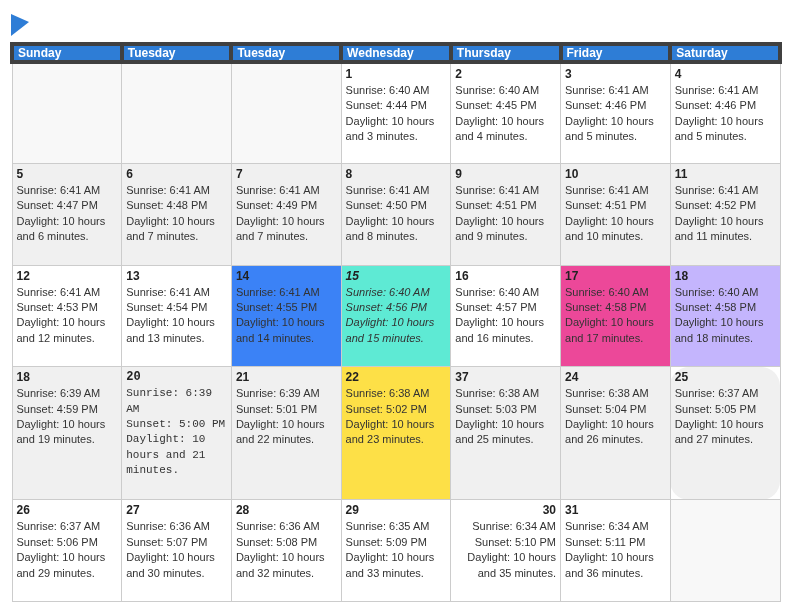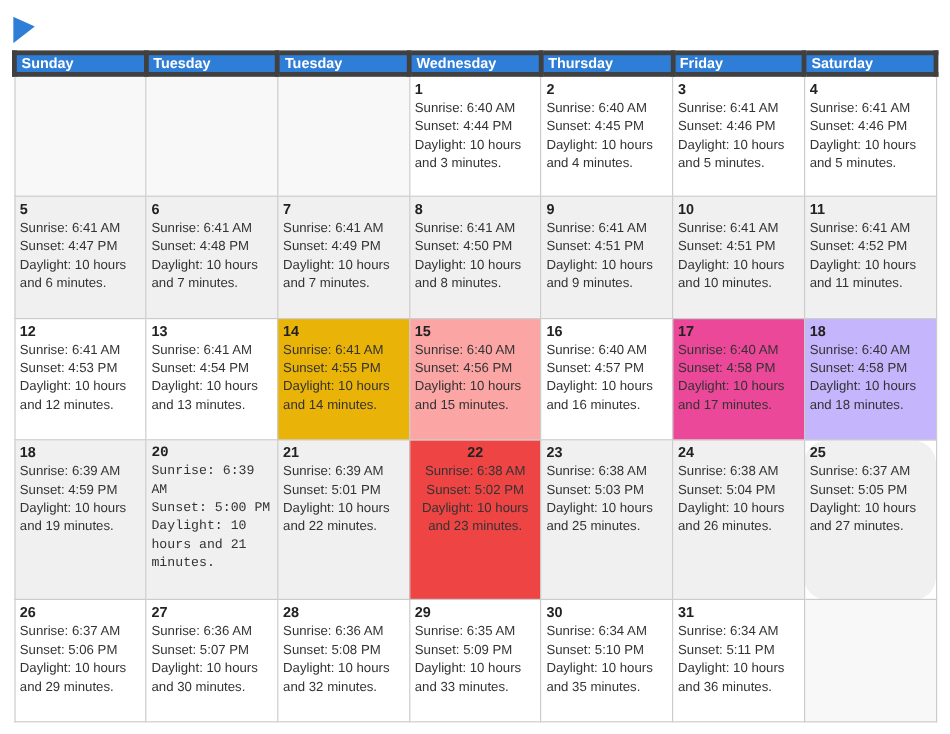--- a/index.html
+++ b/index.html
@@ -174,24 +174,24 @@
 Sunset: 4:52 PM
 Daylight: 10 hours and 11 minutes.</span></td>
         </tr>
         <tr>
           <td style="background: rgb(255, 255, 255);"><span class="day-num">12</span><span class="day-info" style="white-space: pre-line;">Sunrise: 6:41 AM
 Sunset: 4:53 PM
 Daylight: 10 hours and 12 minutes.</span></td>
           <td style="background: rgb(255, 255, 255);"><span class="day-num">13</span><span class="day-info" style="white-space: pre-line;">Sunrise: 6:41 AM
 Sunset: 4:54 PM
 Daylight: 10 hours and 13 minutes.</span></td>
-          <td style="background: #eab308;"><span class="day-num">14</span><span class="day-info" style="white-space: pre-line;">Sunrise: 6:41 AM
+          <td style="background: #3b82f6;"><span class="day-num">14</span><span class="day-info" style="white-space: pre-line;">Sunrise: 6:41 AM
 Sunset: 4:55 PM
 Daylight: 10 hours and 14 minutes.</span></td>
-          <td style="background: #fca5a5;"><span class="day-num">15</span><span class="day-info" style="white-space: pre-line;">Sunrise: 6:40 AM
+          <td style="background: #5eead4; font-style: italic;"><span class="day-num">15</span><span class="day-info" style="white-space: pre-line;">Sunrise: 6:40 AM
 Sunset: 4:56 PM
 Daylight: 10 hours and 15 minutes.</span></td>
           <td style="background: rgb(255, 255, 255);"><span class="day-num">16</span><span class="day-info" style="white-space: pre-line;">Sunrise: 6:40 AM
 Sunset: 4:57 PM
 Daylight: 10 hours and 16 minutes.</span></td>
           <td style="background: #ec4899;"><span class="day-num">17</span><span class="day-info" style="white-space: pre-line;">Sunrise: 6:40 AM
 Sunset: 4:58 PM
 Daylight: 10 hours and 17 minutes.</span></td>
           <td style="background: #c4b5fd;"><span class="day-num">18</span><span class="day-info" style="white-space: pre-line;">Sunrise: 6:40 AM
 Sunset: 4:58 PM
@@ -200,24 +200,24 @@
         <tr>
           <td style="background: rgb(240, 240, 240);"><span class="day-num">18</span><span class="day-info" style="white-space: pre-line;">Sunrise: 6:39 AM
 Sunset: 4:59 PM
 Daylight: 10 hours and 19 minutes.</span></td>
           <td style="background: rgb(240, 240, 240); font-family: Liberation Mono, monospace;"><span class="day-num">20</span><span class="day-info" style="white-space: pre-line;">Sunrise: 6:39 AM
 Sunset: 5:00 PM
 Daylight: 10 hours and 21 minutes.</span></td>
           <td style="background: rgb(240, 240, 240);"><span class="day-num">21</span><span class="day-info" style="white-space: pre-line;">Sunrise: 6:39 AM
 Sunset: 5:01 PM
 Daylight: 10 hours and 22 minutes.</span></td>
-          <td style="background: #ef4444; text-align: center;"><span class="day-num">22</span><span class="day-info" style="white-space: pre-line;">Sunrise: 6:38 AM
+          <td style="background: #fde047;"><span class="day-num">22</span><span class="day-info" style="white-space: pre-line;">Sunrise: 6:38 AM
 Sunset: 5:02 PM
 Daylight: 10 hours and 23 minutes.</span></td>
-          <td style="background: rgb(240, 240, 240);"><span class="day-num">23</span><span class="day-info" style="white-space: pre-line;">Sunrise: 6:38 AM
+          <td style="background: rgb(240, 240, 240);"><span class="day-num">37</span><span class="day-info" style="white-space: pre-line;">Sunrise: 6:38 AM
 Sunset: 5:03 PM
 Daylight: 10 hours and 25 minutes.</span></td>
           <td style="background: rgb(240, 240, 240);"><span class="day-num">24</span><span class="day-info" style="white-space: pre-line;">Sunrise: 6:38 AM
 Sunset: 5:04 PM
 Daylight: 10 hours and 26 minutes.</span></td>
           <td style="background: rgb(240, 240, 240); border-radius: 19px;"><span class="day-num">25</span><span class="day-info" style="white-space: pre-line;">Sunrise: 6:37 AM
 Sunset: 5:05 PM
 Daylight: 10 hours and 27 minutes.</span></td>
         </tr>
         <tr>
@@ -226,21 +226,21 @@
 Daylight: 10 hours and 29 minutes.</span></td>
           <td style="background: rgb(255, 255, 255);"><span class="day-num">27</span><span class="day-info" style="white-space: pre-line;">Sunrise: 6:36 AM
 Sunset: 5:07 PM
 Daylight: 10 hours and 30 minutes.</span></td>
           <td style="background: rgb(255, 255, 255);"><span class="day-num">28</span><span class="day-info" style="white-space: pre-line;">Sunrise: 6:36 AM
 Sunset: 5:08 PM
 Daylight: 10 hours and 32 minutes.</span></td>
           <td style="background: rgb(255, 255, 255);"><span class="day-num">29</span><span class="day-info" style="white-space: pre-line;">Sunrise: 6:35 AM
 Sunset: 5:09 PM
 Daylight: 10 hours and 33 minutes.</span></td>
-          <td style="background: rgb(255, 255, 255);"><span class="day-num">30</span><span class="day-info" style="white-space: pre-line;">Sunrise: 6:34 AM
+          <td style="background: rgb(255, 255, 255); text-align: right;"><span class="day-num">30</span><span class="day-info" style="white-space: pre-line;">Sunrise: 6:34 AM
 Sunset: 5:10 PM
 Daylight: 10 hours and 35 minutes.</span></td>
           <td style="background: rgb(255, 255, 255);"><span class="day-num">31</span><span class="day-info" style="white-space: pre-line;">Sunrise: 6:34 AM
 Sunset: 5:11 PM
 Daylight: 10 hours and 36 minutes.</span></td>
           <td class="empty" style="background: rgb(248, 248, 248);"></td>
         </tr>
       </tbody>
   </table>
 </div>

